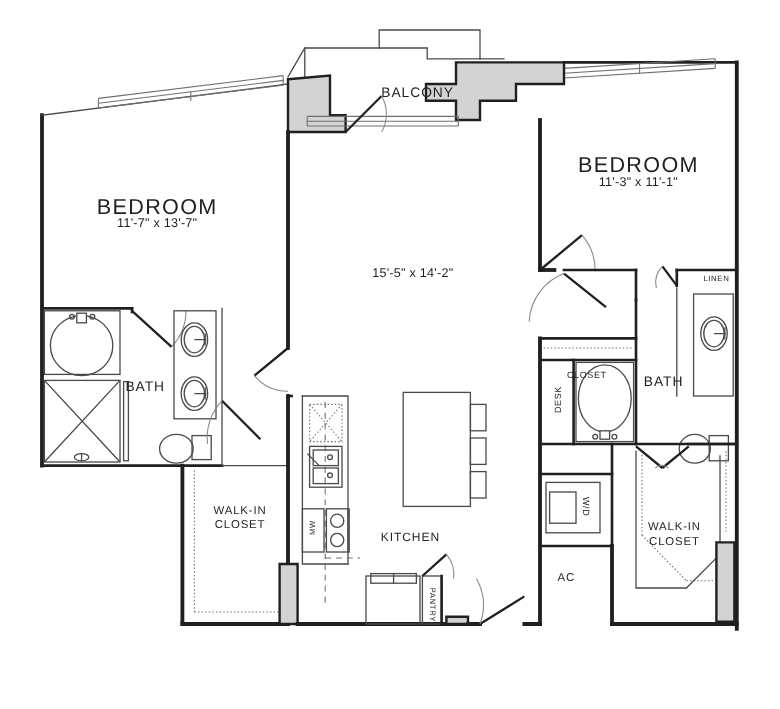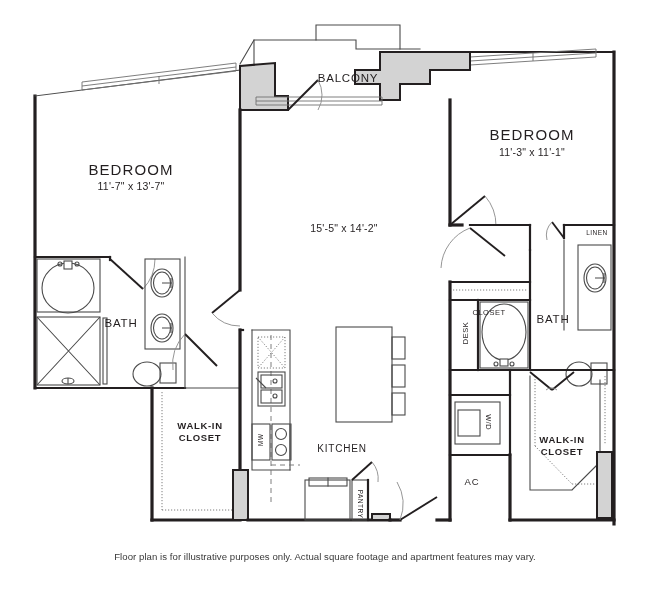--- a/index.html
+++ b/index.html
@@ -4,28 +4,28 @@
 <style>
   html,body{margin:0;padding:0;background:#ffffff;}
   body{width:650px;height:591px;overflow:hidden;
        font-family:"Liberation Sans","DejaVu Sans",sans-serif;color:#231f20;}
   #plan-root{position:relative;width:650px;height:591px;background:#fff;}
   svg#floorplan{position:absolute;left:0;top:0;width:650px;height:591px;display:block;}
 
   
   .lbl{position:absolute;text-align:center;white-space:nowrap;color:#231f20;
        line-height:1.12;letter-spacing:.4px;}
-  .lbl-room{font-size:15px;letter-spacing:1.1px;}
+  .lbl-room{font-size:18px;letter-spacing:1.1px;}
   .lbl-dim{font-size:10.5px;letter-spacing:.2px;margin-top:1px;}
   .lbl-sub{font-size:9.5px;letter-spacing:.8px;}
   .lbl-tiny{font-size:6.5px;letter-spacing:.5px;}
   .lbl-tiny-v{font-size:6.5px;letter-spacing:.5px;}
   .rot90{transform-origin:50% 50%;transform:rotate(-90deg);}
   .rot90cw{transform-origin:50% 50%;transform:rotate(90deg);}
-  .lbl-two{font-size:9.5px;letter-spacing:.7px;line-height:1.18;font-weight:bold;}
+  .lbl-two{font-size:9.5px;letter-spacing:.7px;line-height:1.18;}
   .footer{position:absolute;left:0;width:650px;text-align:center;
           font-size:9.6px;color:#3a3a3a;letter-spacing:.05px;}
   .ctr{transform:translateX(-50%);}
 </style>
 </head>
 <body>
 
 <div id="plan-root">
 
   <svg id="floorplan" viewBox="0 0 650 591">
@@ -270,15 +270,14 @@
   <div class="lbl lbl-tiny-v rot90" style="left:252px;top:436px;width:18px;">MW</div>
 
   <div class="lbl lbl-tiny-v rot90cw" style="left:352px;top:494px;width:16px;">PANTRY</div>
 
   <div class="lbl lbl-tiny-v rot90" style="left:456px;top:330px;width:20px;font-size:7.5px;">DESK</div>
 
   <div class="lbl lbl-tiny-v rot90cw" style="left:478px;top:418px;width:20px;font-size:7.5px;">W/D</div>
 
   <div class="lbl lbl-sub ctr" style="left:472px;top:477px;font-size:9.5px;">AC</div>
 
-  <div class="footer" style="top:551px;">Floor plan is for illustrative purposes only.  Actual square footage and apartment features may vary.</div>
 
 </div>
 
 </body></html>

